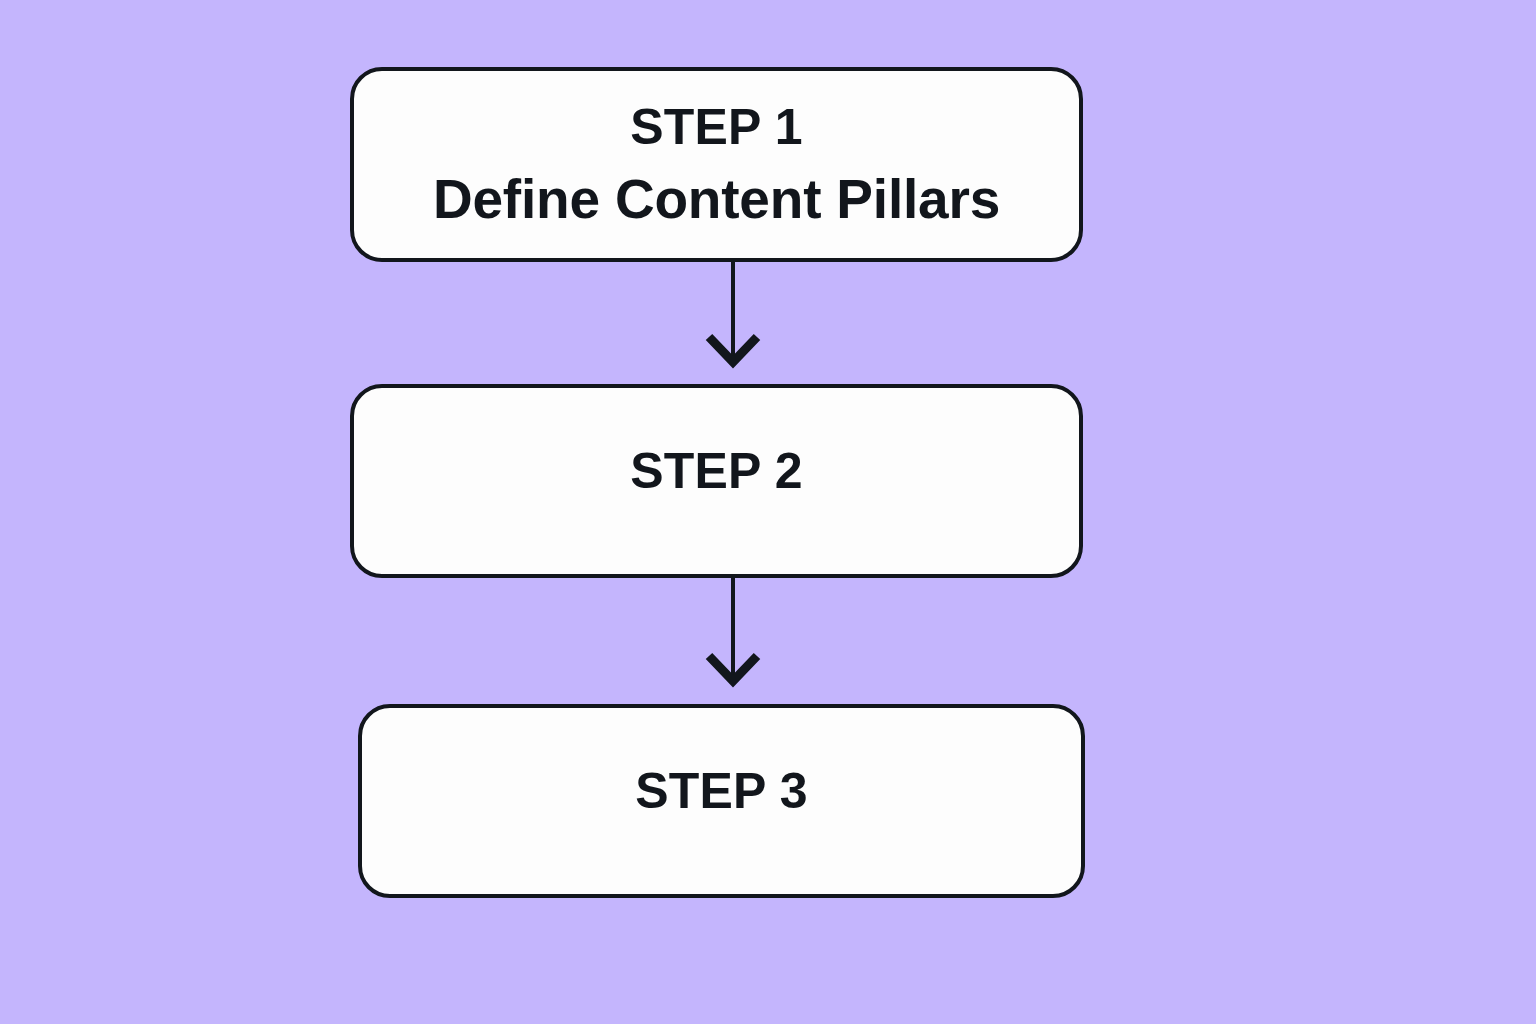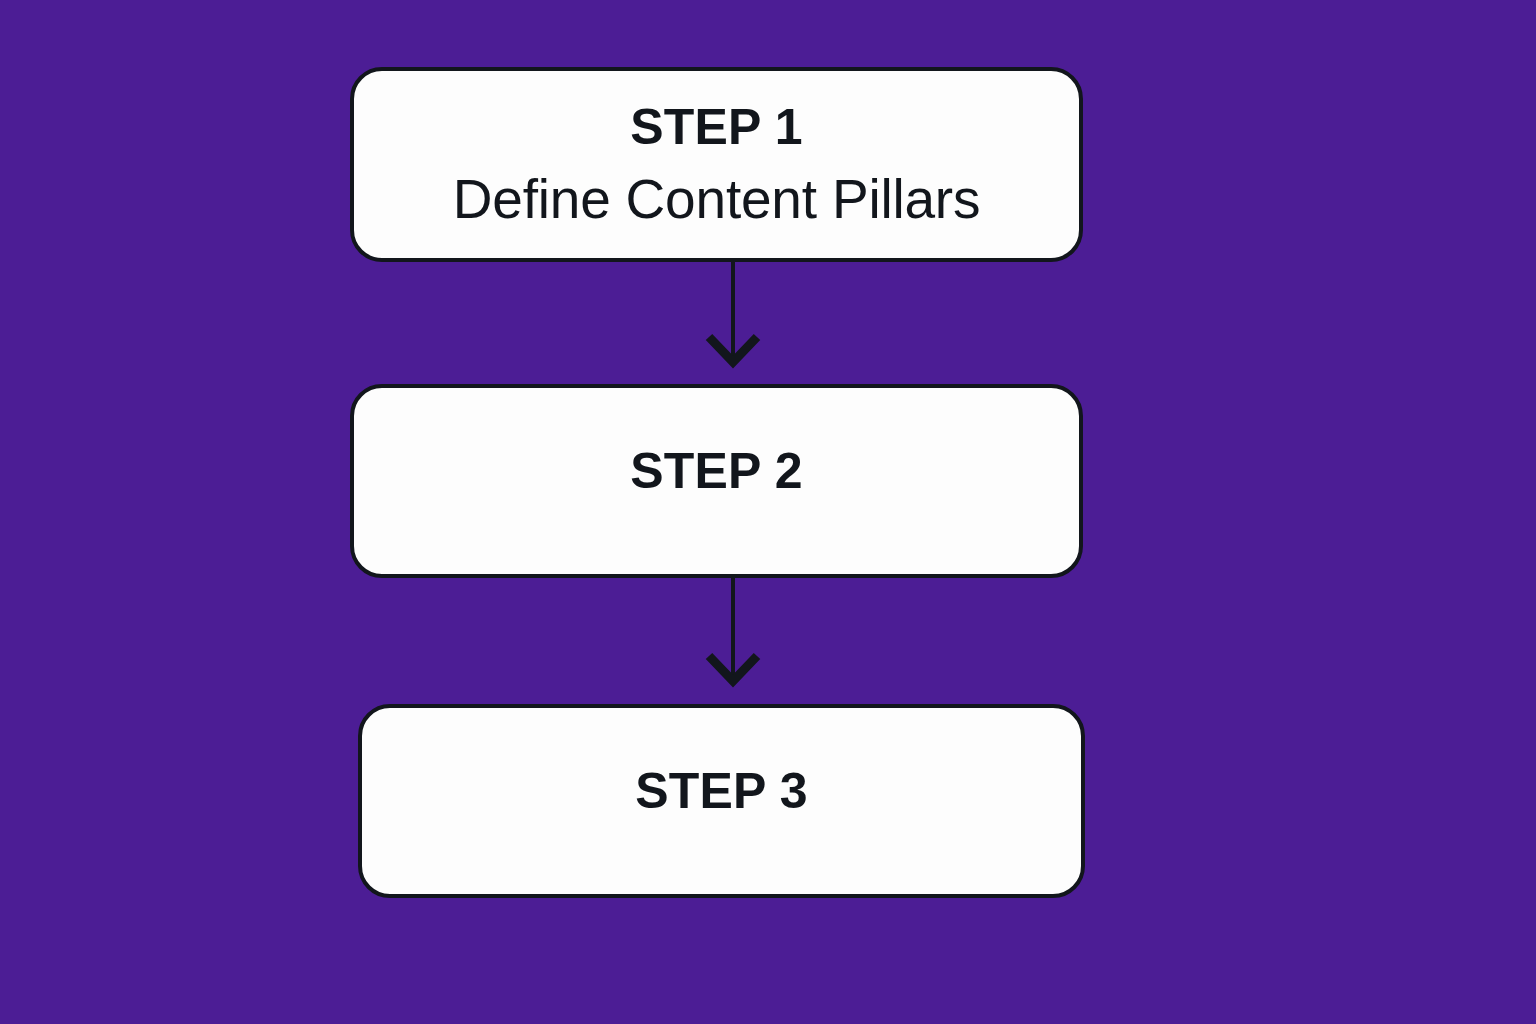--- a/index.html
+++ b/index.html
@@ -12,21 +12,21 @@
     height: 1024px;
     background: #fdfdfc;
     font-family: "Liberation Sans", sans-serif;
     overflow: hidden;
   }
 
   #canvas {
     position: relative;
     width: 1536px;
     height: 1024px;
-    background: #4c1d95;
+    background: #c4b5fd;
   }
 
   
   .node {
     position: absolute;
     box-sizing: border-box;
     background: #fdfdfd;
     border: 4px solid #12161c;
     border-radius: 32px;
     display: flex;
@@ -41,21 +41,21 @@
   .node-step {
     font-size: 50px;
     font-weight: bold;
     letter-spacing: 0.2px;
     margin: 0 0 20px 0;
     white-space: nowrap;
   }
 
   .node-title {
     font-size: 55px;
-    font-weight: normal;
+    font-weight: bold;
     letter-spacing: -0.2px;
     white-space: nowrap;
   }
 
   #node-1 { left: 350px; top: 67px;  width: 733px; height: 195px; }
   #node-2 { left: 350px; top: 384px; width: 733px; height: 194px; }
   #node-3 { left: 358px; top: 704px; width: 727px; height: 194px; }
 
   
   .connector {

